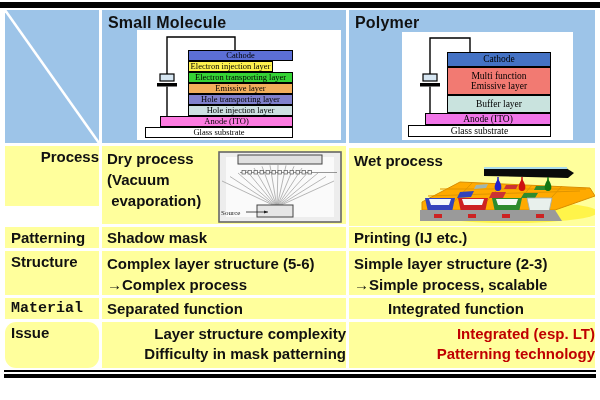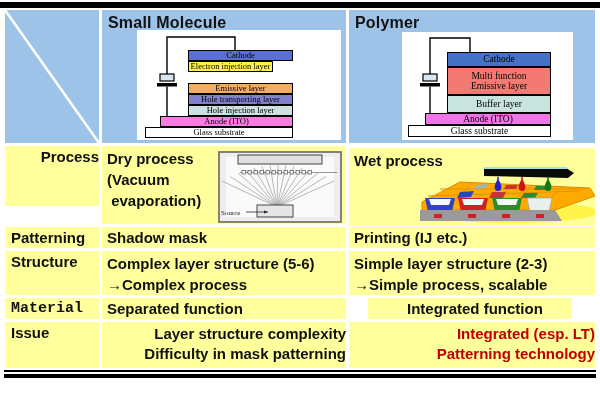--- a/index.html
+++ b/index.html
@@ -38,20 +38,21 @@
       <line x1="0" y1="0" x2="94" y2="133" stroke="#FFFFFF" stroke-width="2.5"></line>
     </svg>
   </div>
 
   <div class="cell blue" style="left:102px;top:10px;width:244px;height:133px;">
     <div class="hdr-title">Small Molecule</div>
     <div class="whitebox" style="left:35px;top:20px;width:204px;height:110px;">
       <div style="position:absolute;left:0;top:0;width:204px;height:110px;">
           <div class="layer" style="left: 51px; top: 20px; width: 105px; height: 11px; background: rgb(92, 111, 214);">Cathode</div>
           <div class="layer" style="left: 51px; top: 31px; width: 85px; height: 11px; background: rgb(255, 242, 79);">Electron injection layer</div>
+          <div class="layer" style="left: 51px; top: 42px; width: 105px; height: 11px; background: rgb(53, 212, 53);">Electron transporting layer</div>
           <div class="layer" style="left: 51px; top: 53px; width: 105px; height: 11px; background: rgb(242, 174, 90);">Emissive layer</div>
           <div class="layer" style="left: 51px; top: 64px; width: 105px; height: 11px; background: rgb(128, 128, 204);">Hole transporting layer</div>
           <div class="layer" style="left: 51px; top: 75px; width: 105px; height: 11px; background: rgb(205, 224, 226);">Hole injection layer</div>
           <div class="layer" style="left: 23px; top: 86px; width: 133px; height: 11px; background: rgb(252, 123, 224);">Anode (ITO)</div>
           <div class="layer" style="left: 8px; top: 97px; width: 148px; height: 11px; background: rgb(255, 255, 255);">Glass substrate</div>
         </div>
       <svg class="wire" width="204" height="110">
         <polyline points="98,20 98,7 30,7 30,44" fill="none" stroke="#000" stroke-width="1.4"></polyline>
         <rect x="23" y="44" width="14" height="7" fill="#D6E6F2" stroke="#000" stroke-width="1.2"></rect>
         <rect x="20" y="53" width="20" height="3.5" fill="#000"></rect>
@@ -198,25 +199,25 @@
   </div>
   <div class="cell yellow cell-text" style="left:349px;top:251px;width:246px;height:44px;">
     <div class="tline">Simple layer structure (2-3)</div>
     <div class="tline">→Simple process, scalable</div>
   </div>
 
   <div class="cell yellow row-label" style="left:5px;top:298px;width:94px;height:21px;font-family:Liberation Mono, monospace;">Material</div>
   <div class="cell yellow cell-text" style="left:102px;top:298px;width:244px;height:21px;">
     <div class="tline" style="line-height:17px">Separated function</div>
   </div>
-  <div class="cell yellow cell-text" style="left:368px;top:298px;width:204px;height:21px;padding-left:39px;">
+  <div class="cell yellow cell-text" style="left:349px;top:298px;width:246px;height:21px;padding-left:39px;">
     <div class="tline" style="line-height:17px">Integrated function</div>
   </div>
 
-  <div class="cell yellow row-label" style="left:5px;top:322px;width:94px;height:46px;">Issue</div>
+  <div class="cell yellow row-label" style="left:5px;top:322px;width:94px;height:46px;border-radius:11px;">Issue</div>
   <div class="cell yellow cell-text lh20" style="left:102px;top:322px;width:244px;height:46px;">
     <div class="tline">Layer structure complexity</div>
     <div class="tline">Difficulty in mask patterning</div>
   </div>
   <div class="cell yellow cell-text lh20 red" style="left:349px;top:322px;width:246px;height:46px;">
     <div class="tline">Integrated (esp. LT)</div>
     <div class="tline">Patterning technology</div>
   </div>
 
 </div>

